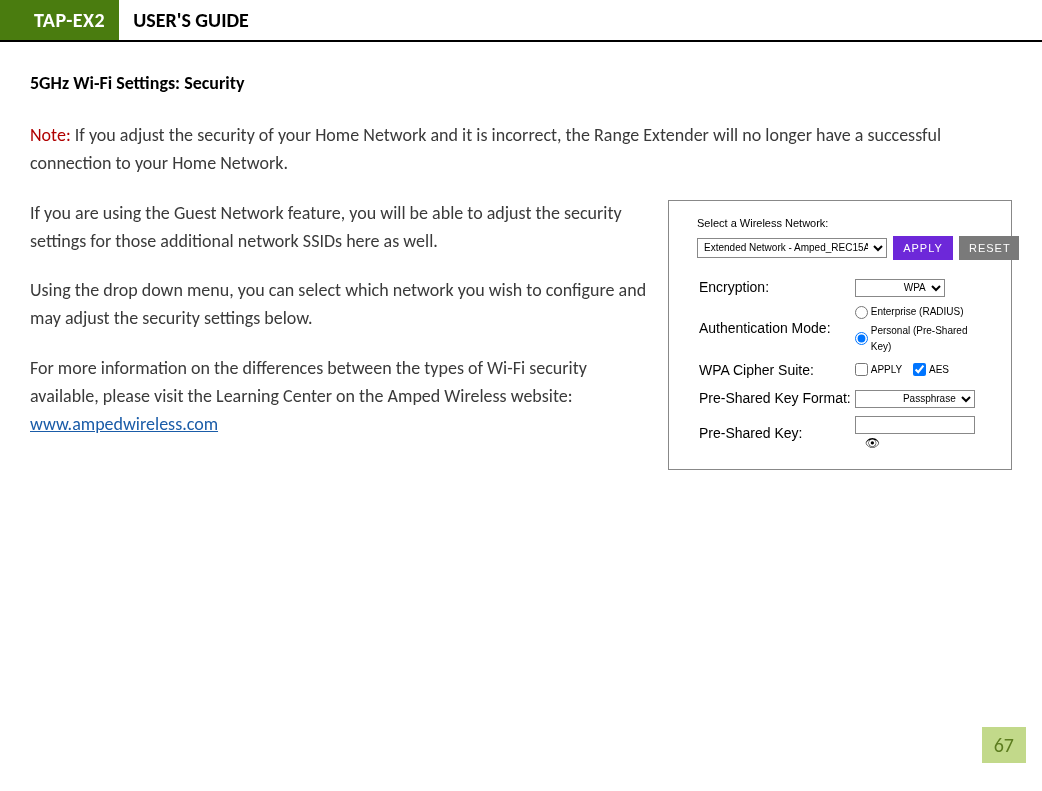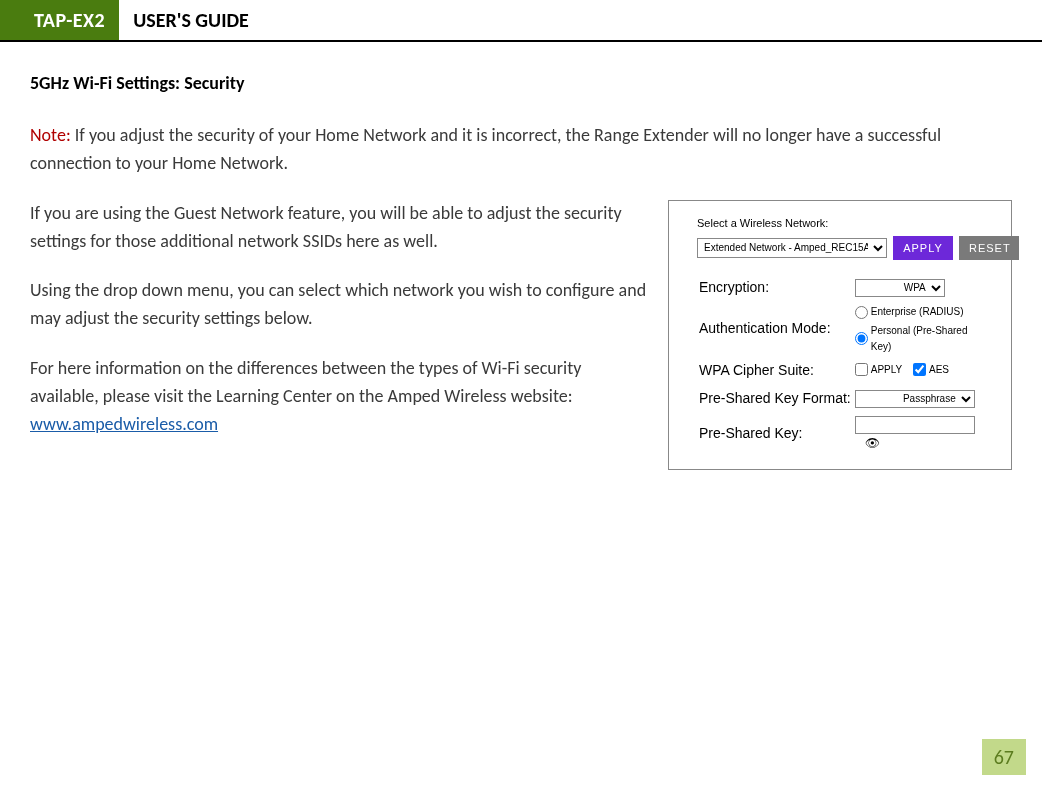--- a/index.html
+++ b/index.html
@@ -141,21 +141,21 @@
     vertical-align: middle;
   }
   .link {
     color: #1a5ca8;
     text-decoration: underline;
     cursor: pointer;
   }
   .page-num {
     position: absolute;
     right: 16px;
-    bottom: 16px;
+    bottom: 28px;
     background: #c2d98a;
     color: #5c7c1f;
     font-size: 20px;
     padding: 6px 12px;
     min-width: 34px;
     text-align: center;
   }
 </style>
 </head>
 <body>
@@ -240,20 +240,20 @@
         </tr>
       </tbody>
         </table>
     </div>
 
     <div class="para">If you are using the Guest Network feature, you will be able to adjust the security settings for those additional network SSIDs here as well.</div>
 
     <div class="para">Using the drop down menu, you can select which network you wish to configure and may adjust the security settings below.</div>
 
     <div class="para">
-      <span>For here information on the differences between the types of Wi-Fi security available, please visit the Learning Center on the Amped Wireless website: </span><br>
+      <span>For more information on the differences between the types of Wi-Fi security available, please visit the Learning Center on the Amped Wireless website: </span><br>
       <a class="link">www.ampedwireless.com</a>
     </div>
 
   </div>
 </div>
 
 <div class="page-num">67</div>
 
 </body></html>

